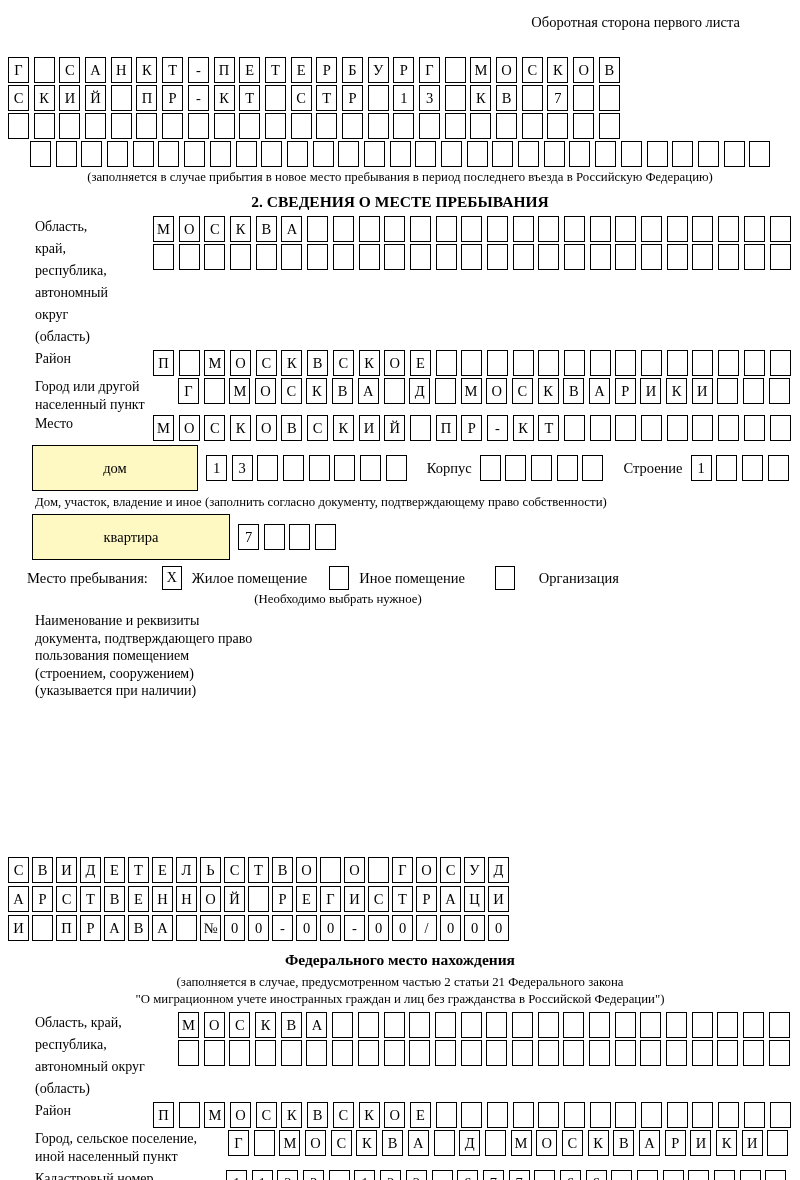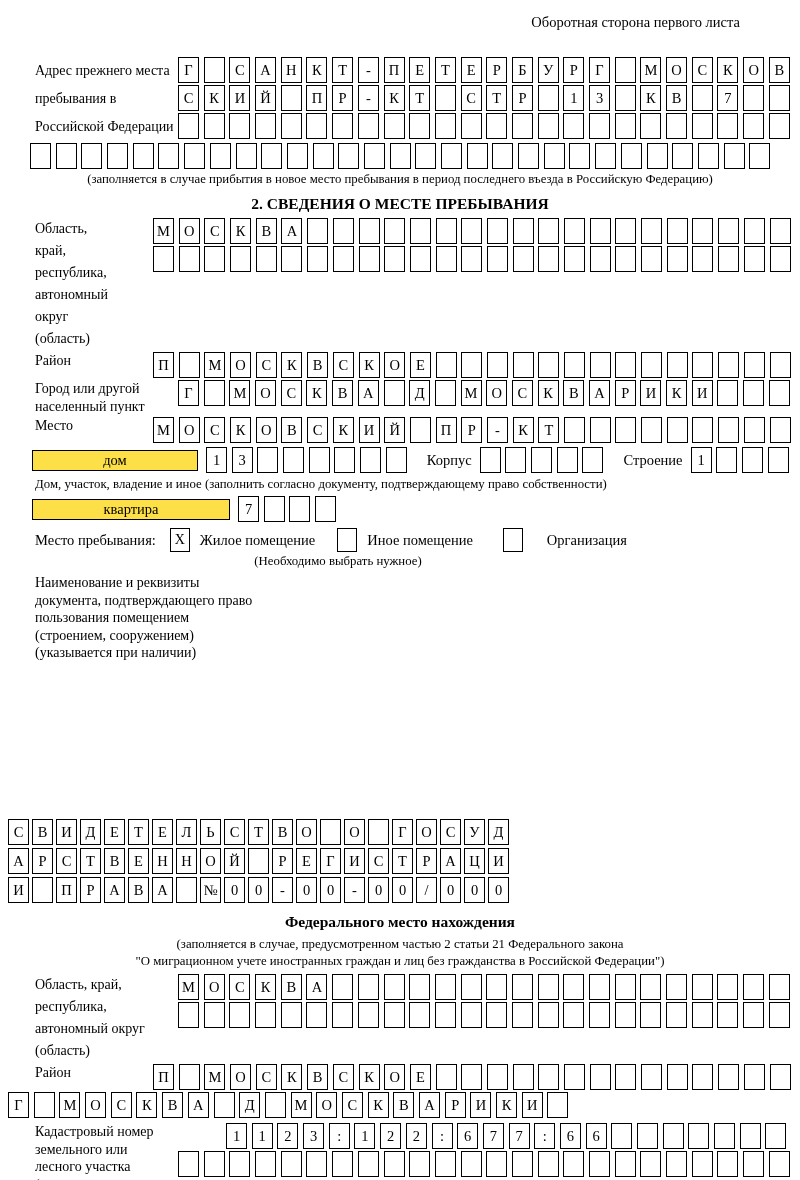--- a/index.html
+++ b/index.html
@@ -20,47 +20,46 @@
   .lh28{line-height:28px;}
   .lh22{line-height:22px;}
   .pr30{padding-right:34px;}
   .pr20{padding-right:20px;}
   .mt26{margin-top:26px;}
   .fullrow{margin:0 0 2px 22px;}
   .note{font-size:12.8px;line-height:17px;}
   .center{text-align:center;}
   .title{font-weight:bold;text-align:center;font-size:15.5px;margin:7px 0 5px 0;}
   .house-row{display:flex;align-items:center;gap:8px;margin:4px 0 3px 24px;}
-  .type-box{box-sizing:border-box;border:1.6px solid #000;height:21px;display:flex;align-items:center;
-            justify-content:center;font-size:14.5px;background:#fde047;}
+  .type-box{box-sizing:border-box;border:1.6px solid #000;height:46px;display:flex;align-items:center;
+            justify-content:center;font-size:14.5px;background:#fef9c3;}
   .house-type{width:166px;}
   .apt-type{width:198px;}
   .inline-label{font-size:14.5px;}
   .ml12{margin-left:12px;text-align:right;}
   .subnote{margin-left:27px;font-size:12.8px;line-height:16px;margin-bottom:3px;}
-  .stay-row{display:flex;align-items:center;margin:6px 0 2px 27px;font-size:14.5px;}
+  .stay-row{display:flex;align-items:center;margin:6px 0 2px 19px;font-size:14.5px;}
   .checkbox{box-sizing:border-box;width:20px;height:24px;border:1.6px solid #000;display:flex;
             align-items:center;justify-content:center;font-size:14px;background:#fff;}
   .stay-note{width:660px;text-align:center;font-size:12.8px;margin-bottom:5px;}
   .doc-field{margin-top:5px;flex-direction:column;}
   .doc-field .rows{gap:3px;}
   .indent48{margin-left:48px;}
   .cad-field{margin-top:5px;}
   .stamp-wrap{margin-left:387px;width:404px;margin-top:5px;}
   .stamp-box{width:356px;height:172px;border:1.8px solid #000;margin-left:8px;background:#fff;}
 </style>
 </head>
 <body>
 
 <div class="page">
 
   <div class="header-note">Оборотная сторона первого листа</div>
 
   <div class="field mt26">
-    <div class="label w170 lh28">Адрес прежнего места пребывания в Российской Федерации</div>
     <div class="rows">
       <div class="cells">
           <span class="cell">Г</span>
           <span class="cell"></span>
           <span class="cell">С</span>
           <span class="cell">А</span>
           <span class="cell">Н</span>
           <span class="cell">К</span>
           <span class="cell">Т</span>
           <span class="cell">-</span>
@@ -535,20 +534,21 @@
         <span class="cell"></span>
         <span class="cell"></span>
         <span class="cell"></span>
         <span class="cell"></span>
         <span class="cell"></span>
         <span class="cell"></span>
       </div>
   </div>
 
   <div class="field">
+    <div class="label w220">Город, сельское поселение, иной населенный пункт</div>
     <div class="cells">
         <span class="cell">Г</span>
         <span class="cell"></span>
         <span class="cell">М</span>
         <span class="cell">О</span>
         <span class="cell">С</span>
         <span class="cell">К</span>
         <span class="cell">В</span>
         <span class="cell">А</span>
         <span class="cell"></span>

